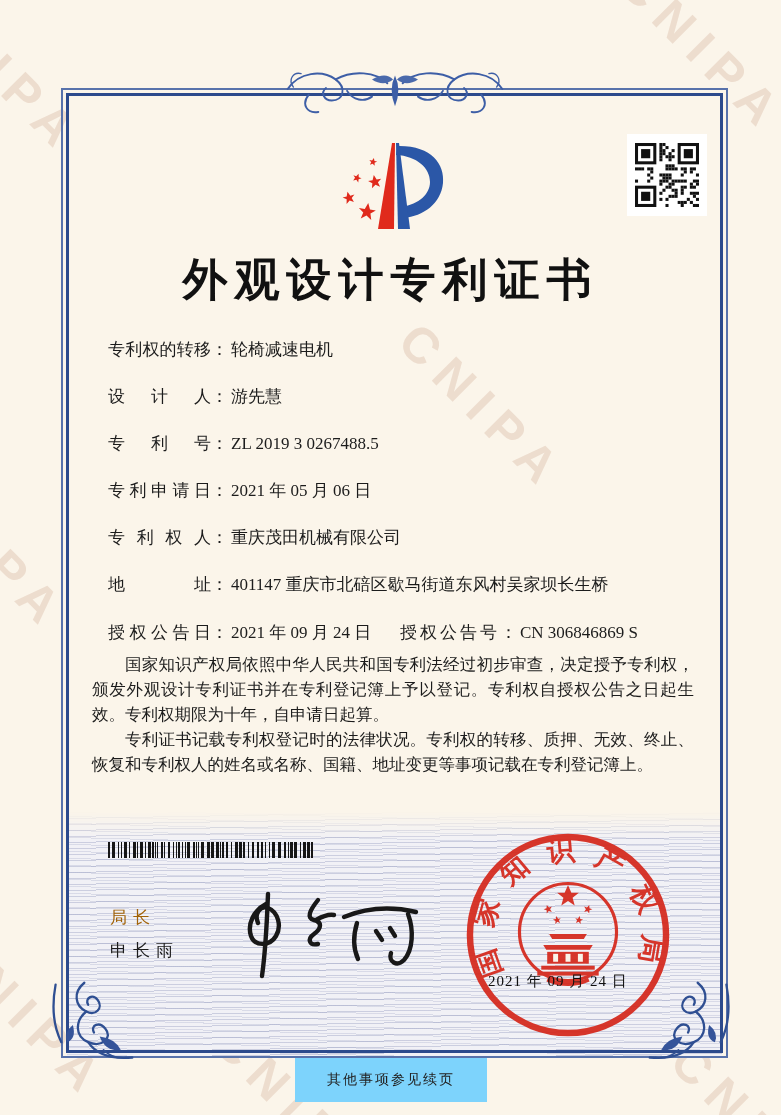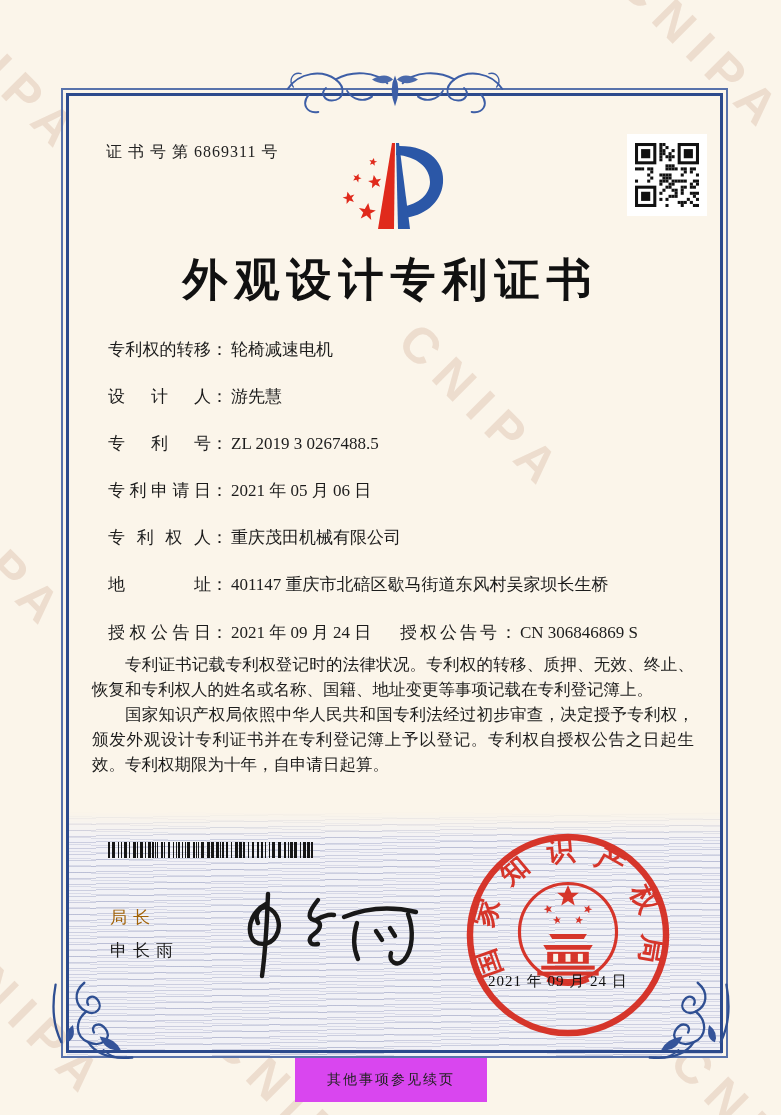--- a/index.html
+++ b/index.html
@@ -54,21 +54,21 @@
   .sig-title{position:absolute;left:110px;top:906px;font-size:17px;letter-spacing:6px;color:#a16207;}
   .sig-name{position:absolute;left:110px;top:939px;font-size:17px;letter-spacing:6px;color:#1c1c1c;}
   .sig-script{position:absolute;left:232px;top:890px;width:196px;height:90px;}
 
   .seal{position:absolute;left:464px;top:831px;width:208px;height:208px;opacity:0.93;}
   .seal-date{position:absolute;left:488px;top:972px;width:160px;font-size:15px;letter-spacing:1px;
       color:#101010;z-index:5;white-space:nowrap;}
 
   .page-num{position:absolute;left:61px;width:667px;top:1025px;text-align:center;font-size:14px;
       letter-spacing:2px;color:#222;margin-top:48px;}
-  .note-box{position:absolute;left:295px;top:1058px;width:192px;height:44px;background:#d946ef;
+  .note-box{position:absolute;left:295px;top:1058px;width:192px;height:44px;background:#7dd3fc;
       display:flex;align-items:center;justify-content:center;}
   .note{font-size:14px;letter-spacing:2px;color:#222;}
 </style>
 </head>
 <body>
 
 <div class="page">
 
   <div class="wm" style="left:-55px;top:-25px;">CNIPA</div>
   <div class="wm" style="left:648px;top:-46px;">CNIPA</div>
@@ -114,21 +114,20 @@
       <path d="M40,4 C28,14 30,28 42,34 C52,39 60,30 54,22 C49,15 40,20 44,27"></path>
       <path d="M42,34 C30,44 30,60 44,66 C58,72 70,62 62,52 C56,44 46,48 50,56"></path>
       <path d="M44,66 C52,78 68,84 90,82"></path>
       <path d="M10,6 C6,28 8,50 16,66"></path>
       <path d="M56,60 q16,2 22,14 q-16,2 -22,-14" fill="#35549a" stroke="none"></path>
       <path d="M28,48 q-10,8 -6,18 q10,-4 6,-18" fill="#35549a" stroke="none"></path>
       <path d="M60,74 q10,10 24,8" stroke-width="1.6"></path>
     </g>
   </svg>
 
-  <div class="cert-no">证 书 号 第 6869311 号</div>
 
   <svg class="logo" viewBox="0 0 106 92">
     <path d="M57,5 C91,4 105,23 103,42 C101,63 83,75 64,77 L62,66 C79,63 90,53 90,41 C90,27 77,15 56,14 Z" fill="#2b57a7"></path>
     <polygon points="56,2 59,2 70,88 58,88" fill="#2b57a7"></polygon>
     <polygon points="52,2 55,2 54,88 38,88" fill="#e02a1c"></polygon>
     <g fill="#e02a1c">
       <use href="#star5" transform="translate(33,21) scale(4.2) rotate(12)"></use>
       <use href="#star5" transform="translate(35,41) scale(7) rotate(-10)"></use>
       <use href="#star5" transform="translate(17,37) scale(4.6) rotate(20)"></use>
       <use href="#star5" transform="translate(9,57) scale(6.4) rotate(-14)"></use>
@@ -266,22 +265,22 @@
     <span class="lbl">地址</span><span class="colon">：</span><span class="val">401147  重庆市北碚区歇马街道东风村吴家坝长生桥</span>
   </div>
   <div class="row" style="top:621px">
     <span class="lbl">授权公告日</span><span class="colon">：</span><span class="val">2021 年 09 月 24 日</span>
   </div>
   <div class="row2col" style="top:621px">
     <span class="lbl2">授权公告号</span><span class="colon">：</span><span class="val">CN 306846869 S</span>
   </div>
 
   <div class="paras">
+    <p>国家知识产权局依照中华人民共和国专利法经过初步审查，决定授予专利权，颁发外观设计专利证书并在专利登记簿上予以登记。专利权自授权公告之日起生效。专利权期限为十年，自申请日起算。</p>
     <p>专利证书记载专利权登记时的法律状况。专利权的转移、质押、无效、终止、恢复和专利权人的姓名或名称、国籍、地址变更等事项记载在专利登记簿上。</p>
-    <p>国家知识产权局依照中华人民共和国专利法经过初步审查，决定授予专利权，颁发外观设计专利证书并在专利登记簿上予以登记。专利权自授权公告之日起生效。专利权期限为十年，自申请日起算。</p>
   </div>
 
   <svg id="barcode" class="barcode" viewBox="0 0 205 16" preserveAspectRatio="none">
       <rect x="0" y="0" width="2" height="16" fill="#161616"></rect>
       <rect x="4" y="0" width="3" height="16" fill="#161616"></rect>
       <rect x="10" y="0" width="1" height="16" fill="#161616"></rect>
       <rect x="13" y="0" width="1" height="16" fill="#161616"></rect>
       <rect x="16" y="0" width="3" height="16" fill="#161616"></rect>
       <rect x="21" y="0" width="1" height="16" fill="#161616"></rect>
       <rect x="25" y="0" width="3" height="16" fill="#161616"></rect>

